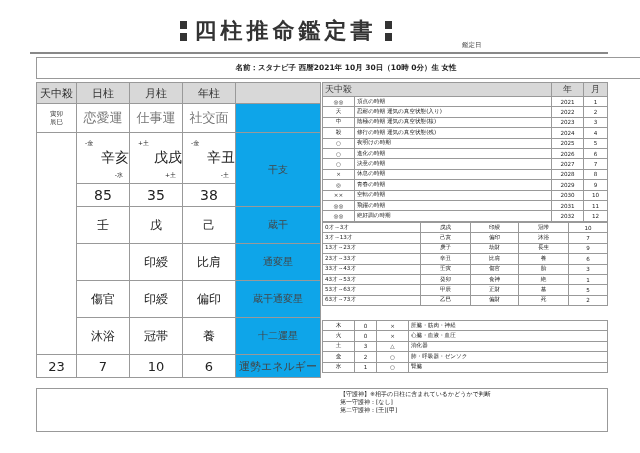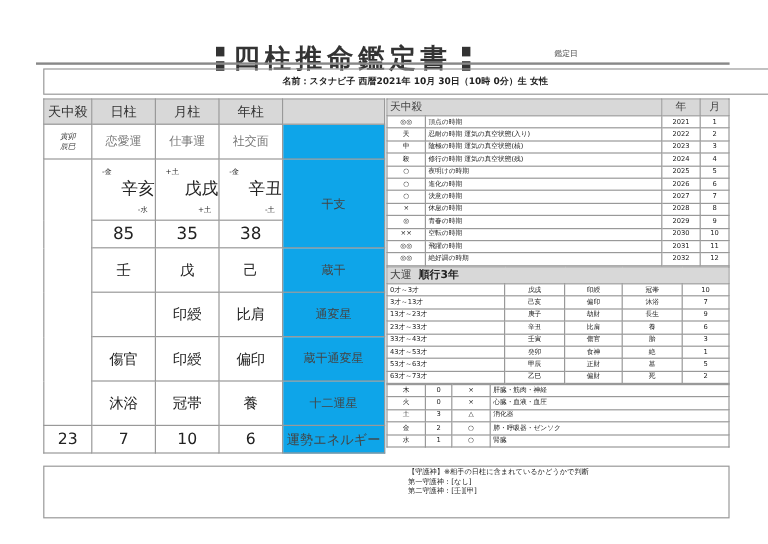--- a/index.html
+++ b/index.html
@@ -1,39 +1,39 @@
 <!DOCTYPE html>
 <html><head>
 <meta charset="utf-8">
 <style>
   html, body { margin:0; padding:0; background:#ffffff; }
   body { width:640px; height:453px; position:relative; overflow:hidden;
          font-family:"DejaVu Sans", sans-serif; color:#222; }
   .abs { position:absolute; }
 
   
-  .title-wrap { left:0; top:32px; width:571px; height:36px; text-align:center; }
+  .title-wrap { left:0; top:14px; width:571px; height:36px; text-align:center; }
   .title { display:inline-flex; align-items:center; gap:8px; font-size:22px; font-weight:bold;
            letter-spacing:4px; color:#333; }
   .sq-pair { display:inline-flex; flex-direction:column; gap:4px; }
   .sq { width:7px; height:8px; background:#333; display:block; }
   .kanteibi { left:462px; top:41px; font-size:6.5px; color:#444; }
   .hr { left:30px; top:52px; width:578px; height:2px; background:#888; }
 
   .namebox { left:36px; top:57px; width:620px; height:22px; border:1px solid #999; box-sizing:border-box;
              font-size:7.5px; font-weight:bold; display:flex; align-items:center; justify-content:center; }
 
   
   table { border-collapse:collapse; }
   .lt { left:36px; top:82px; width:284px; table-layout:fixed; }
   .lt td { border:1px solid #999; text-align:center; vertical-align:middle; padding:0; }
   .lt .hd { background:#d8d8d8; font-size:11px; height:20px; color:#333; }
   .lt .gray { background:#0ea5e9; }
-  .lt .sub { font-size:10px; color:#777; height:28px; }
-  .lt .tcs { font-size:6.5px; line-height:8px; color:#333;font-style:italic; }
+  .lt .sub { font-size:13px; color:#777; height:28px; }
+  .lt .tcs { font-size:6.5px; line-height:8px; color:#333; }
   .kanshi { position:relative; height:50px; }
   .kanshi .top { position:absolute; left:8px; top:6px; font-size:6px; }
   .kanshi .main { position:absolute; left:0; right:0; top:16px; font-size:14px;text-align:right; }
   .kanshi .bot { position:absolute; right:6px; top:38px; font-size:6px; }
   .lt .num { font-size:14px; height:22px; }
   .lt .big { font-size:12px; height:36px; }
   .lt .lab { font-size:10px; color:#444; }
   .lt .energy td { height:22px; font-size:13px;margin-left:12px; }
   .lt .energy .lab { font-size:11px; }
 
@@ -249,23 +249,20 @@
 
 <table class="abs rp" style="top:222px">
   <colgroup>
       <col style="width:98px">
       <col style="width:50px">
       <col style="width:48px">
       <col style="width:50px">
       <col>
     </colgroup>
   <tbody>
-      <tr>
-        <td class="hd" colspan="5"><span>大運</span><b>順行3年</b></td>
-      </tr>
   <tr>
         <td>0才～3才</td>
         <td class="c">戊戌</td>
         <td class="c">印綬</td>
         <td class="c">冠帯</td>
         <td class="c">10</td>
       </tr>
   <tr>
         <td>3才～13才</td>
         <td class="c">己亥</td>

